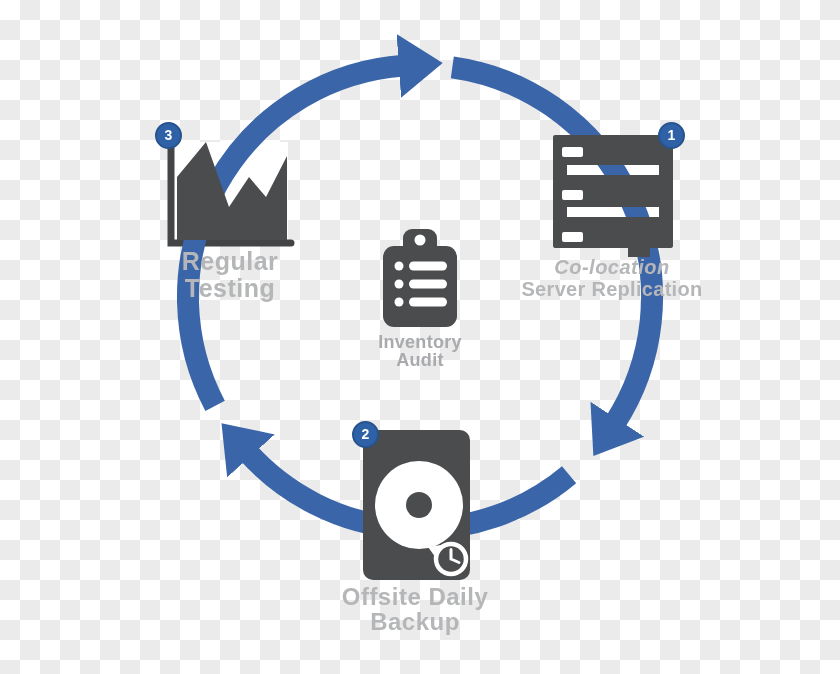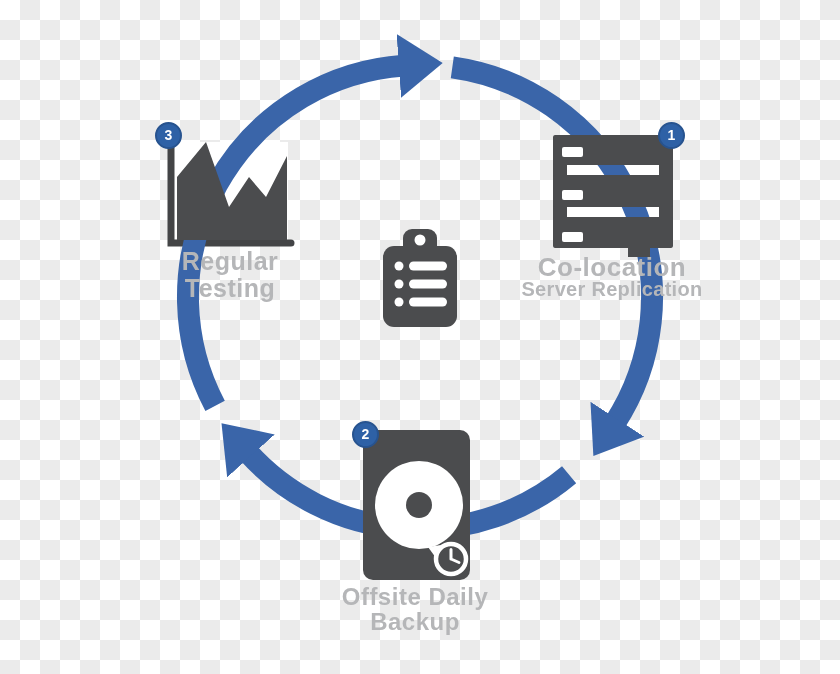--- a/index.html
+++ b/index.html
@@ -21,21 +21,21 @@
   .badge{
     position:absolute;width:23px;height:23px;border-radius:50%;
     background:#2E61A6;border:2px solid #27538F;box-sizing:content-box;
     color:#fff;font-size:14px;font-weight:700;text-align:center;line-height:23px;
   }
   .lbl{position:absolute;text-align:center;font-weight:700;color:#B5B6B8;}
   .lbl .l1{display:block;}
   .lbl .l2{display:block;}
   #lbl-regular{left:130px;top:248px;width:200px;font-size:25px;line-height:27px;letter-spacing:.5px;}
   #lbl-coloc{left:512px;top:254px;width:200px;}
-  #lbl-coloc .l1{font-size:26px;line-height:27px;letter-spacing:.5px;}
+  #lbl-coloc .l1{font-size:20px;line-height:27px;letter-spacing:.5px;font-style:italic;}
   #lbl-coloc .l2{font-size:20px;line-height:16px;letter-spacing:.3px;}
   #lbl-offsite{left:315px;top:584px;width:200px;font-size:24px;line-height:25px;letter-spacing:.5px;}
   #lbl-inventory{left:345px;top:333px;width:150px;font-size:18px;line-height:18px;color:#A8AAAD;letter-spacing:.3px;}
 </style>
 </head>
 <body>
 
 <div id="canvas">
 
   <svg id="diagram-svg" width="840" height="674" viewBox="0 0 840 674">
@@ -108,14 +108,18 @@
   <div class="lbl" id="lbl-regular">
     <span class="l1">Regular</span>
     <span class="l2">Testing</span>
   </div>
 
   <div class="lbl" id="lbl-offsite">
     <span class="l1">Offsite Daily</span>
     <span class="l2">Backup</span>
   </div>
 
+  <div class="lbl" id="lbl-inventory">
+    <span class="l1">Inventory</span>
+    <span class="l2">Audit</span>
+  </div>
 
 </div>
 
 </body></html>

